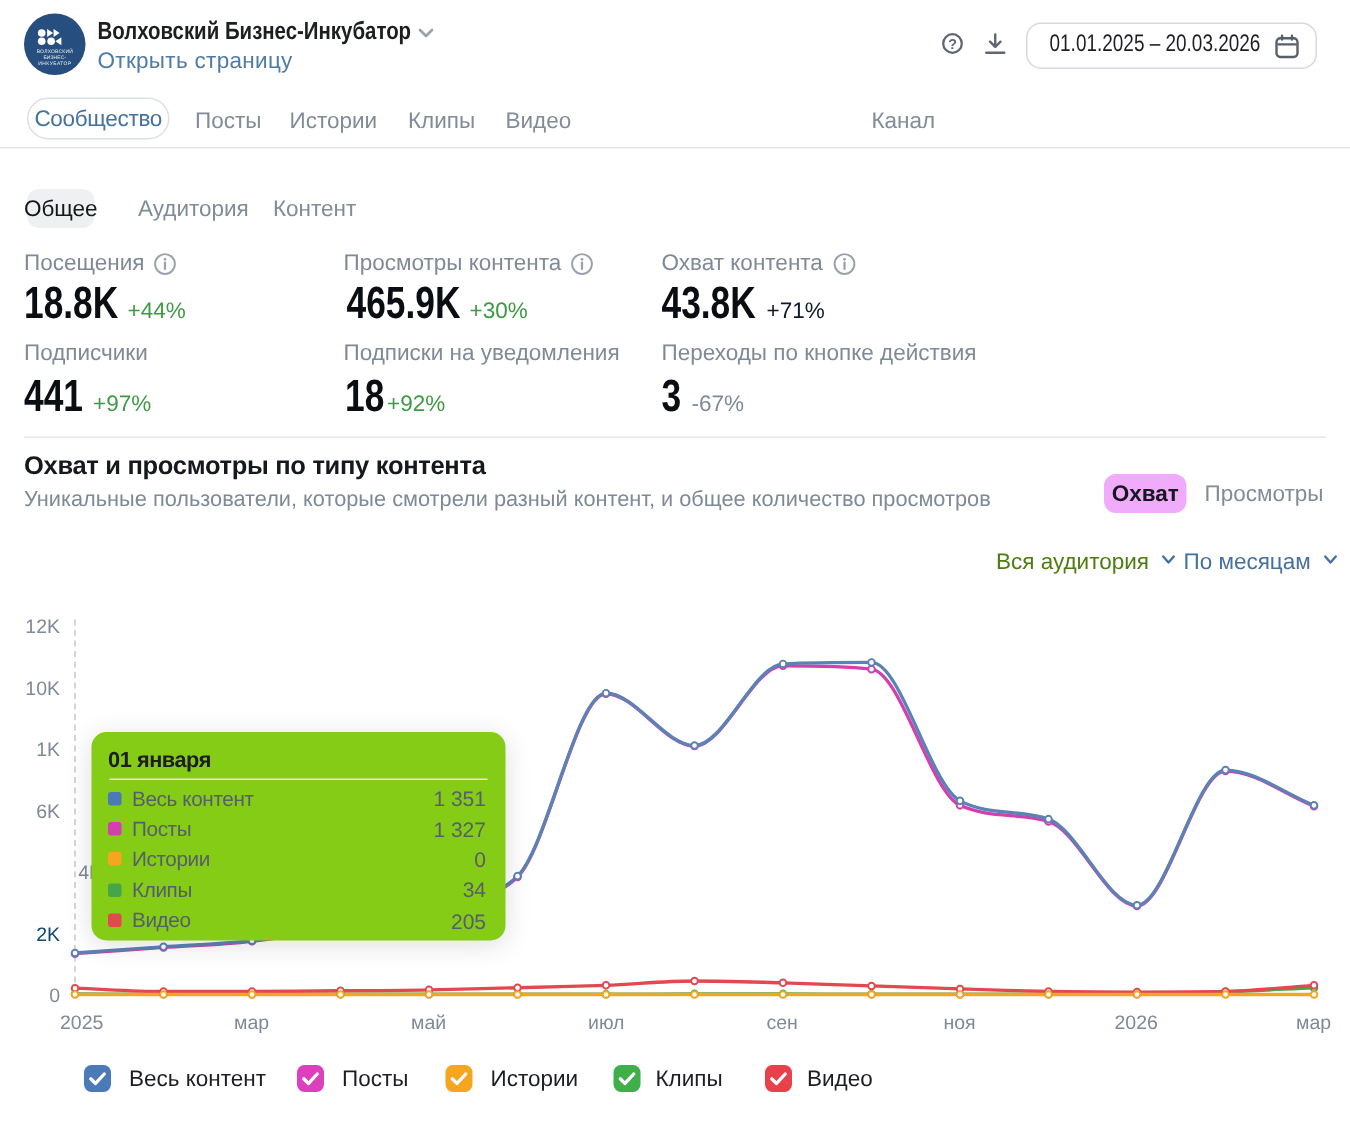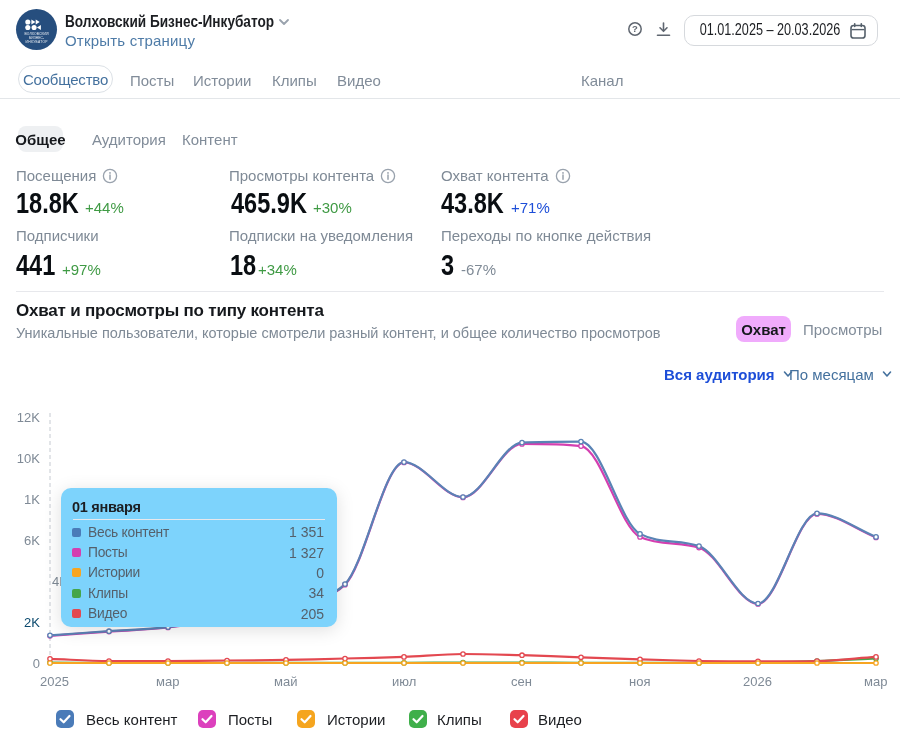--- a/index.html
+++ b/index.html
@@ -54,21 +54,21 @@
   </div>
 
   <div class="abs" style="left:0; top:98px; width:900px; height:1px; background:#e3e6e9;"></div>
   <div class="abs" style="left:18px; top:65px; width:95px; height:28px; border:1px solid #dce1e6; border-radius:14px; background:#fff; display:flex; align-items:center; justify-content:center; font-size:15px; font-weight:500; letter-spacing:-0.2px; color:#44719e;">Сообщество</div>
   <div class="abs gray" style="left:130px; top:72px; font-size:15px; font-weight:500;">Посты</div>
   <div class="abs gray" style="left:193px; top:72px; font-size:15px; font-weight:500;">Истории</div>
   <div class="abs gray" style="left:272px; top:72px; font-size:15px; font-weight:500;">Клипы</div>
   <div class="abs gray" style="left:337px; top:72px; font-size:15px; font-weight:500;">Видео</div>
   <div class="abs gray" style="left:581px; top:72px; font-size:15px; font-weight:500;">Канал</div>
 
-  <div class="abs" style="left:18px; top:126px; width:45px; height:26px; border-radius:8px; background:#eef0f2; display:flex; align-items:center; justify-content:center; font-size:15px; font-weight:700; color:#15181c;">Общее</div>
+  <div class="abs" style="left:18px; top:126px; width:45px; height:26px; border-radius:8px; background:#eef0f2; display:flex; align-items:center; justify-content:center; font-size:15px; font-weight:400; color:#15181c;">Общее</div>
   <div class="abs gray" style="left:92px; top:131px; font-size:15px; font-weight:500;">Аудитория</div>
   <div class="abs gray" style="left:182px; top:131px; font-size:15px; font-weight:500;">Контент</div>
 
   <div class="abs" style="left:16px; top:167px; font-size:15px; color:#7f8a96; display:flex; align-items:center;">Посещения
     <svg width="16" height="16" viewBox="0 0 16 16" style="margin-left:6px;">
         <circle cx="8" cy="8" r="6.6" fill="none" stroke="#99a2ad" stroke-width="1.3"></circle>
         <circle cx="8" cy="4.9" r="0.9" fill="#99a2ad"></circle>
         <path d="M8 7 L8 11.3" stroke="#99a2ad" stroke-width="1.5" stroke-linecap="round"></path>
       </svg>
   </div>
@@ -86,43 +86,43 @@
   <div class="abs" style="left:313px; top:199px; font-size:15px; font-weight:500; color:#3f9a44;">+30%</div>
 
   <div class="abs" style="left:441px; top:167px; font-size:15px; color:#7f8a96; display:flex; align-items:center;">Охват контента
     <svg width="16" height="16" viewBox="0 0 16 16" style="margin-left:6px;">
         <circle cx="8" cy="8" r="6.6" fill="none" stroke="#99a2ad" stroke-width="1.3"></circle>
         <circle cx="8" cy="4.9" r="0.9" fill="#99a2ad"></circle>
         <path d="M8 7 L8 11.3" stroke="#99a2ad" stroke-width="1.5" stroke-linecap="round"></path>
       </svg>
   </div>
   <div class="abs" style="left:441px; top:186px; font-size:30px; font-weight:700; color:#0a0e12; transform:scaleX(0.785); transform-origin:0 0; white-space:nowrap;">43.8K</div>
-  <div class="abs" style="left:511px; top:199px; font-size:15px; font-weight:500; color:#1d4ed8;">+71%</div>
+  <div class="abs" style="left:511px; top:199px; font-size:15px; font-weight:500; color:#0f172a;">+71%</div>
 
   <div class="abs" style="left:16px; top:227px; font-size:15px; color:#7f8a96;">Подписчики</div>
   <div class="abs" style="left:16px; top:248px; font-size:30px; font-weight:700; color:#0a0e12; transform:scaleX(0.785); transform-origin:0 0; white-space:nowrap;">441</div>
   <div class="abs" style="left:62px; top:261px; font-size:15px; font-weight:500; color:#3f9a44;">+97%</div>
 
   <div class="abs" style="left:229px; top:227px; font-size:15px; color:#7f8a96;">Подписки на уведомления</div>
   <div class="abs" style="left:230px; top:248px; font-size:30px; font-weight:700; color:#0a0e12; transform:scaleX(0.785); transform-origin:0 0; white-space:nowrap;">18</div>
-  <div class="abs" style="left:258px; top:261px; font-size:15px; font-weight:500; color:#3f9a44;">+34%</div>
+  <div class="abs" style="left:258px; top:261px; font-size:15px; font-weight:500; color:#3f9a44;">+92%</div>
 
   <div class="abs" style="left:441px; top:227px; font-size:15px; color:#7f8a96;">Переходы по кнопке действия</div>
   <div class="abs" style="left:441px; top:248px; font-size:30px; font-weight:700; color:#0a0e12; transform:scaleX(0.785); transform-origin:0 0; white-space:nowrap;">3</div>
   <div class="abs" style="left:461px; top:261px; font-size:15px; font-weight:500; color:#7f8a96;">-67%</div>
 
   <div class="abs" style="left:16px; top:291px; width:868px; height:1px; background:#e7e8ec;"></div>
 
   <div class="abs" style="left:16px; top:301px; font-size:17px; font-weight:700; color:#15181c; letter-spacing:-0.2px;">Охват и просмотры по типу контента</div>
   <div class="abs" style="left:16px; top:325px; font-size:14.5px; color:#7f8a96;">Уникальные пользователи, которые смотрели разный контент, и общее количество просмотров</div>
 
   <div class="abs" style="left:736px; top:316px; width:55px; height:26px; border-radius:8px; background:#f0abfc; display:flex; align-items:center; justify-content:center; font-size:15px; font-weight:700; color:#15181c;">Охват</div>
   <div class="abs gray" style="left:803px; top:321px; font-size:15px; font-weight:500;">Просмотры</div>
 
-  <div class="abs" style="left:664px; top:366px; font-size:15px; font-weight:700; color:#1d4ed8;">Вся аудитория
+  <div class="abs" style="left:664px; top:366px; font-size:15px; font-weight:400; color:#4d7c0f;">Вся аудитория
     <svg width="12" height="12" viewBox="0 0 12 12" style="margin-left:3px;">
         <path d="M2.5 4 L6 8 L9.5 4" fill="none" stroke="#44719e" stroke-width="1.6" stroke-linecap="round" stroke-linejoin="round"></path>
       </svg>
   </div>
   <div class="abs" style="left:789px; top:366px; font-size:15px; font-weight:500; color:#44719e;">По месяцам
     <svg width="12" height="12" viewBox="0 0 12 12" style="margin-left:3px;">
         <path d="M2.5 4 L6 8 L9.5 4" fill="none" stroke="#44719e" stroke-width="1.6" stroke-linecap="round" stroke-linejoin="round"></path>
       </svg>
   </div>
 
@@ -230,21 +230,21 @@
 
   <div class="abs" style="left:40px; top:674px; font-size:13px; color:#7f8a96;">2025</div>
   <div class="abs" style="left:156px; top:674px; font-size:13px; color:#7f8a96;">мар</div>
   <div class="abs" style="left:274px; top:674px; font-size:13px; color:#7f8a96;">май</div>
   <div class="abs" style="left:392px; top:674px; font-size:13px; color:#7f8a96;">июл</div>
   <div class="abs" style="left:511px; top:674px; font-size:13px; color:#7f8a96;">сен</div>
   <div class="abs" style="left:629px; top:674px; font-size:13px; color:#7f8a96;">ноя</div>
   <div class="abs" style="left:743px; top:674px; font-size:13px; color:#7f8a96;">2026</div>
   <div class="abs" style="left:864px; top:674px; font-size:13px; color:#7f8a96;">мар</div>
 
-  <div class="abs" style="left:61px; top:488px; width:276px; height:139px; background:#7dd3fc; border-radius:10px; box-shadow:0 3px 18px rgba(0,0,0,0.13);">
+  <div class="abs" style="left:61px; top:488px; width:276px; height:139px; background:#84cc16; border-radius:10px; box-shadow:0 3px 18px rgba(0,0,0,0.13);">
     <div style="position:absolute; left:11px; top:11px; font-size:14.5px; font-weight:700; color:#1c1e22; letter-spacing:-0.3px;">01 января</div>
     <div style="position:absolute; left:12px; top:31px; width:252px; height:1px; background:#e7e8ec;"></div>
     <div style="position:absolute; left:11px; top:34px; right:13px;">
       <div style="display:flex; align-items:center; height:20.4px;">
           <span style="width:9px;height:9px;border-radius:2px;background:#4a7bb8;margin-right:7px;"></span>
           <span style="font-size:13.8px;color:#55606b;letter-spacing:-0.25px;">Весь контент</span>
           <span style="margin-left:auto;font-size:14px;color:#55606b;">1 351</span>
         </div>
       <div style="display:flex; align-items:center; height:20.4px;">
           <span style="width:9px;height:9px;border-radius:2px;background:#d43fb0;margin-right:7px;"></span>

